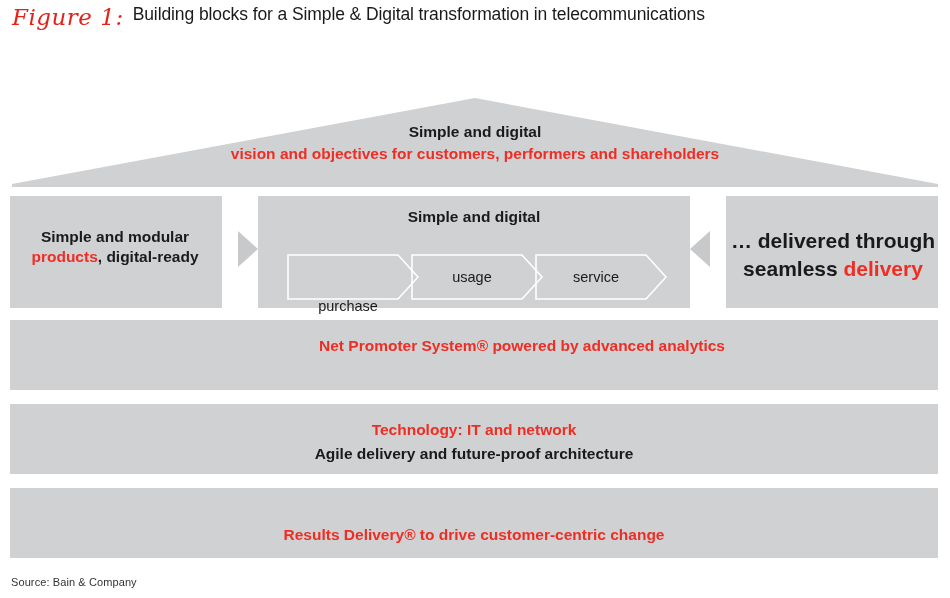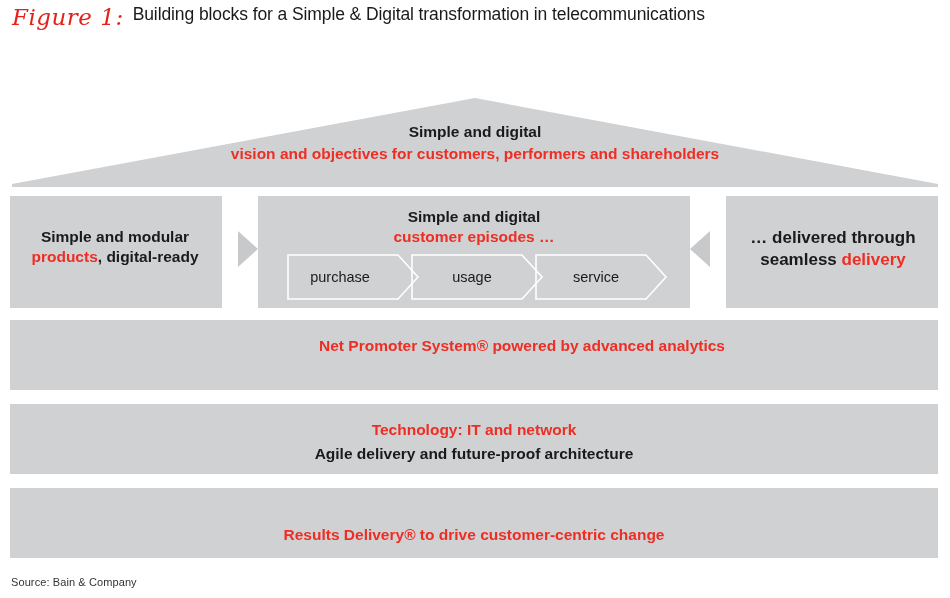--- a/index.html
+++ b/index.html
@@ -87,35 +87,35 @@
     left: 258px;
     top: 207px;
     width: 432px;
     font-size: 15.5px;
     font-weight: bold;
   }
   #right-block-text {
     left: 728px;
     top: 227px;
     width: 210px;
-    font-size: 17px;
+    font-size: 21px;
     font-weight: bold;
   }
 
   
   .episode-label {
     position: absolute;
     top: 269px;
     font-size: 14.5px;
     color: #1a1a1a;
     text-align: center;
     font-weight: normal;
     pointer-events: auto;
   }
-  #episode-0 { left: 280px; width: 120px; }
+  #episode-0 { left: 288px; width: 120px; margin-top: 29px; }
   #episode-1 { left: 412px; width: 120px; }
   #episode-2 { left: 536px; width: 120px; }
 
   
   .bar-text {
     left: 10px;
     width: 928px;
   }
   .bar-text .title-ln {
     font-size: 15.5px;
@@ -178,21 +178,20 @@
   <span class="ln red">vision and objectives for customers, performers and shareholders</span>
 </div>
 
 <div class="layer-text" id="left-block-text">
   <span class="ln blk">Simple and modular</span>
   <span class="ln"><span class="red">products</span><span class="blk">, digital-ready</span></span>
 </div>
 
 <div class="layer-text" id="center-block-text">
   <span class="ln blk">Simple and digital</span>
-  <span class="ln red">customer episodes …</span>
 </div>
 
 <div class="episode-label" id="episode-0">purchase</div>
 <div class="episode-label" id="episode-1">usage</div>
 <div class="episode-label" id="episode-2">service</div>
 
 <div class="layer-text" id="right-block-text">
   <span class="ln blk">… delivered through</span>
   <span class="ln"><span class="blk">seamless </span><span class="red">delivery</span></span>
 </div>

